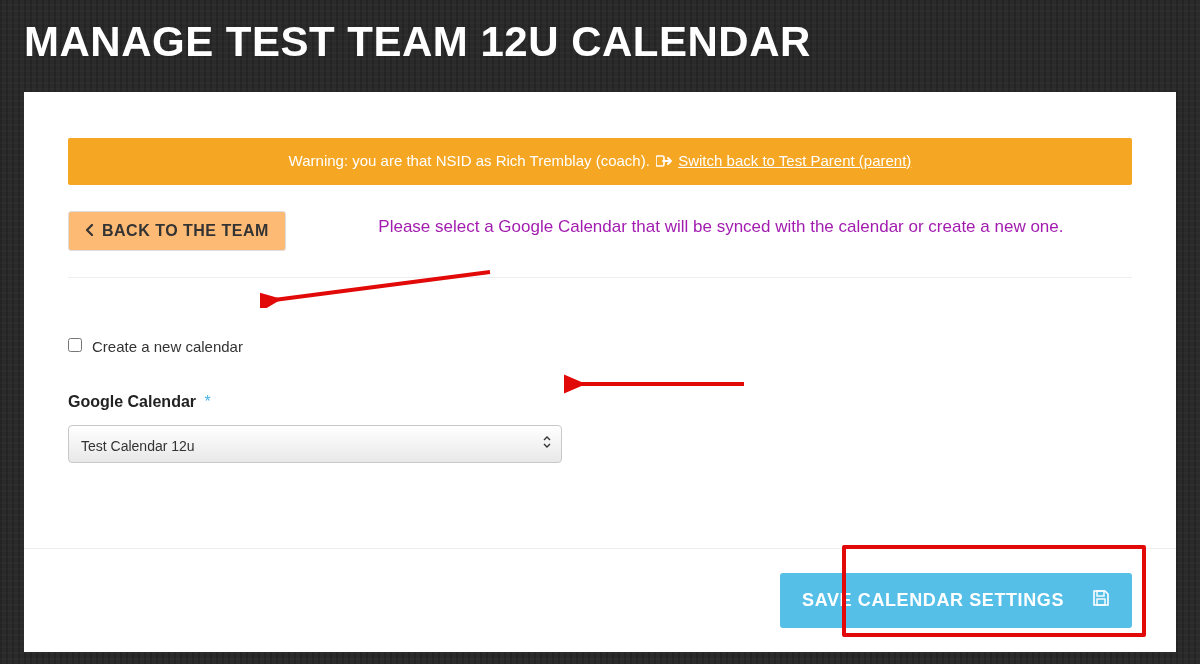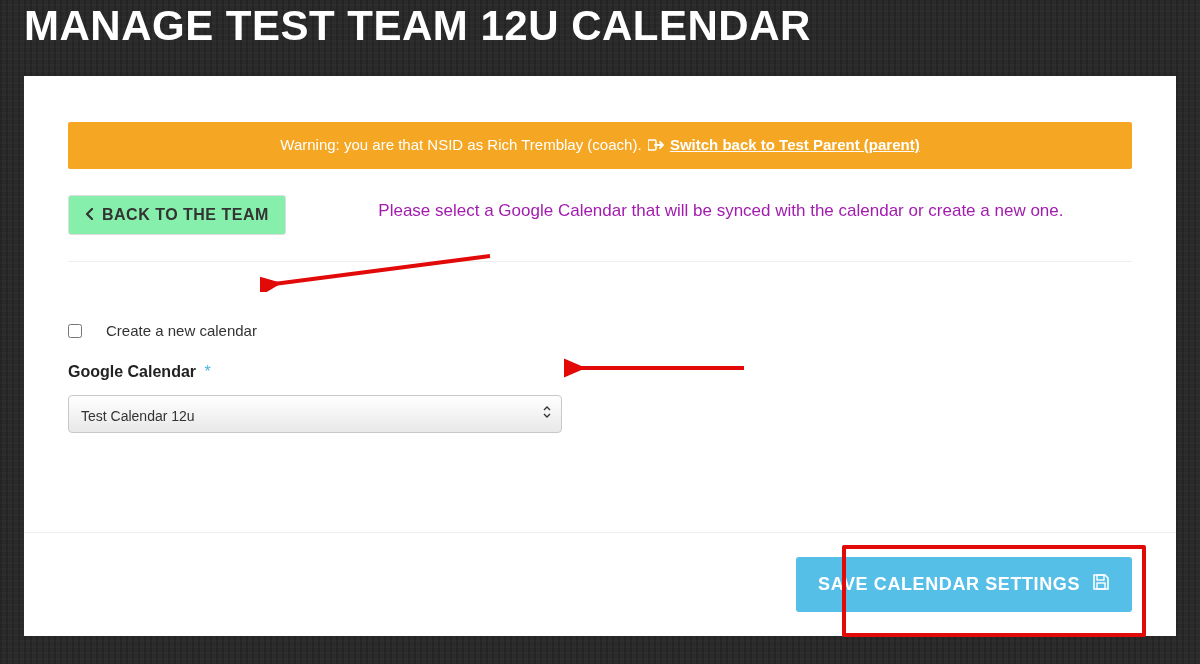--- a/index.html
+++ b/index.html
@@ -16,58 +16,58 @@
     overflow: hidden;
     position: relative;
   }
   .page-title {
     font-family: "Arial Narrow", "Impact", sans-serif;
     font-stretch: condensed;
     font-weight: 700;
     letter-spacing: 0.5px;
     color: #fff;
     font-size: 42px;
-    padding: 2px 24px 0 24px;
+    padding: 18px 24px 0 24px;
     text-transform: uppercase;
   }
   .card {
     background: #fff;
     margin: 26px 24px 0 24px;
     padding: 46px 44px 30px 44px;
     min-height: 560px;
     position: relative;
   }
   .warning-bar {
     background: #f5a623;
     color: #fff;
     text-align: center;
     padding: 14px 10px;
     font-size: 15px;
     border-radius: 2px;
   }
   .warning-bar a {
     color: #fff;
-    font-weight: 700;
+    font-weight: 400;
     text-decoration: underline;
     text-align: right;
   }
   .share-icon {
     display: inline-block;
     vertical-align: -2px;
     margin: 0 2px 0 2px;
   }
   .top-row {
     display: flex;
     align-items: flex-start;
     gap: 24px;
     margin-top: 26px;
   }
   .back-btn {
     border: 1px solid #ddd;
-    background: #86efac;
+    background: #fdba74;
     padding: 10px 16px;
     font-family: "Arial Narrow","Impact",sans-serif;
     font-stretch: condensed;
     font-weight: 700;
     font-size: 16px;
     letter-spacing: 0.5px;
     color: #333;
     text-transform: uppercase;
     display: inline-flex;
     align-items: center;
@@ -85,32 +85,31 @@
   .divider {
     border: none;
     border-top: 1px solid #eee;
     margin-top: 26px;
   }
   .form-area {
     margin-top: 60px;
   }
   .checkbox-row {
     display: flex;
-    align-items: center;
-    gap: 24px;
+    gap: 10px;
     font-size: 15px;
     color: #333;
   }
   .checkbox-row input[type=checkbox] {
     width: 14px;
     height: 14px;
     border: 1px solid #ccc;
   }
   .field-label {
-    margin-top: 24px;
+    margin-top: 38px;
     font-size: 16px;
     font-weight: 700;
     color: #222;
   }
   .req-star { color: #49b4e6; font-weight: 400; margin-left: 4px; }
   .select-wrap {
     margin-top: 14px;
     position: relative;
     width: 494px;
   }
@@ -149,21 +148,21 @@
     border-radius: 3px;
     padding: 16px 22px;
     font-family: "Arial Narrow","Impact",sans-serif;
     font-stretch: condensed;
     font-weight: 700;
     font-size: 18px;
     letter-spacing: 0.6px;
     text-transform: uppercase;
     display: inline-flex;
     align-items: center;
-    gap: 12px;
+    gap: 28px;
     cursor: pointer;
   }
   
   .anno { position: absolute; pointer-events: none; }
   .highlight-box {
     position: absolute;
     border: 4px solid #e20909;
     border-radius: 2px;
     pointer-events: none;
   }

